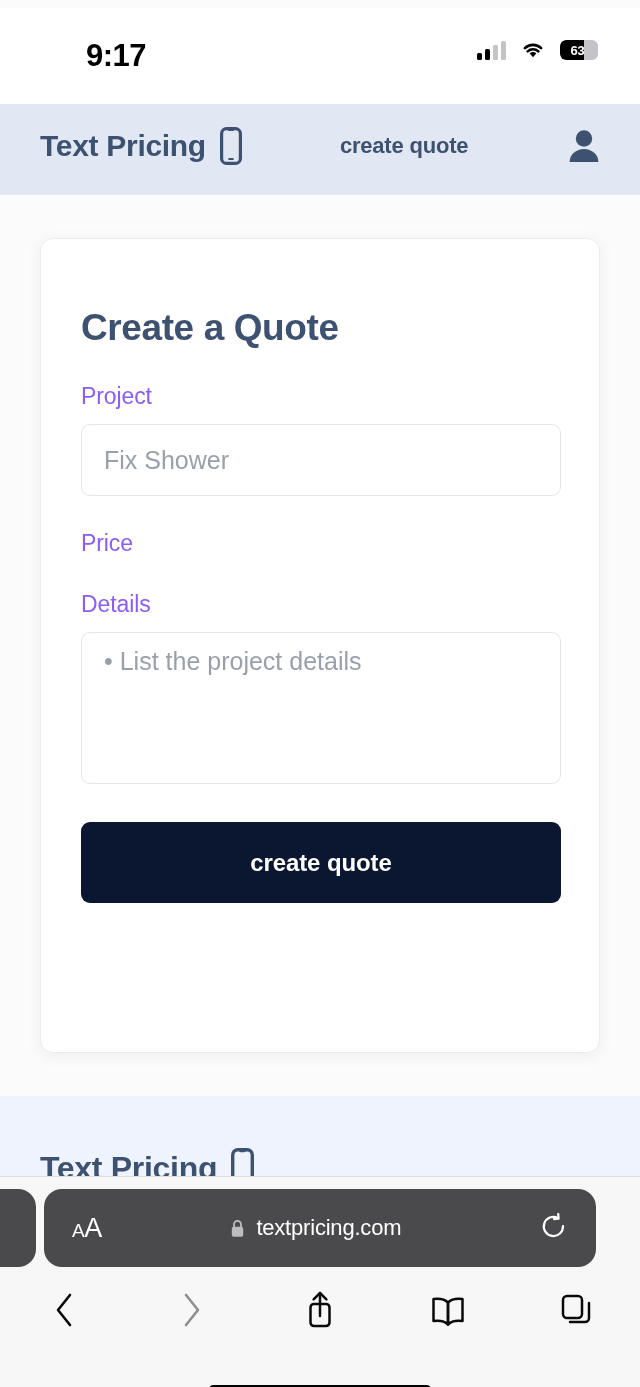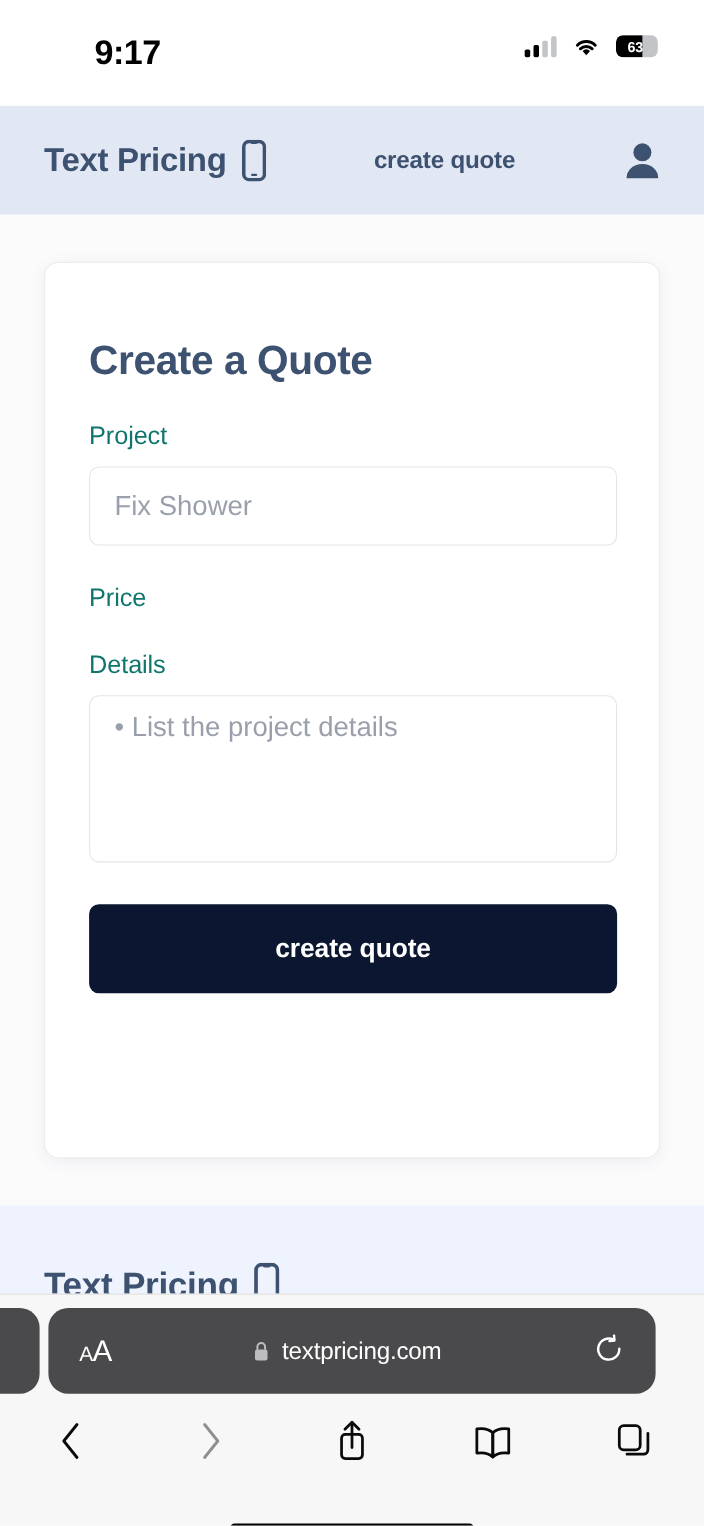--- a/index.html
+++ b/index.html
@@ -16,41 +16,41 @@
     position: relative;
     width: 640px;
     height: 1387px;
     background: #fbfbfc;
     overflow: hidden;
   }
 
   
   .statusbar {
     position: absolute;
-    top: 0; left: 0;
+    top: 8px; left: 0;
     width: 640px;
     height: 96px;
     background: #ffffff;
     z-index: 30;
   }
   .status-time {
     position: absolute;
     left: 86px;
     top: 30px;
     font-size: 31px;
     font-weight: bold;
     color: #000000;
     letter-spacing: -0.5px;
   }
   .status-right {
     position: absolute;
     right: 42px;
     top: 32px;
     display: flex;
-    align-items: flex-end;
+    align-items: flex-start;
     gap: 14px;
   }
   .cell-bars {
     display: flex;
     align-items: flex-end;
     gap: 3px;
     height: 20px;
   }
   .cell-bars i {
     display: block;
@@ -159,21 +159,21 @@
     margin-top: 68px;
     font-size: 37px;
     font-weight: bold;
     color: #3d5170;
     letter-spacing: -0.4px;
   }
 
   .field { margin-top: 34px; }
   .field-label {
     font-size: 23px;
-    color: #0f766e;
+    color: #8b5cf6;
     letter-spacing: -0.1px;
   }
   .text-input, .text-area {
     display: block;
     width: 480px;
     margin-top: 14px;
     background: #ffffff;
     border: 1px solid #e4e5e8;
     border-radius: 9px;
     font-family: "Liberation Sans", sans-serif;

